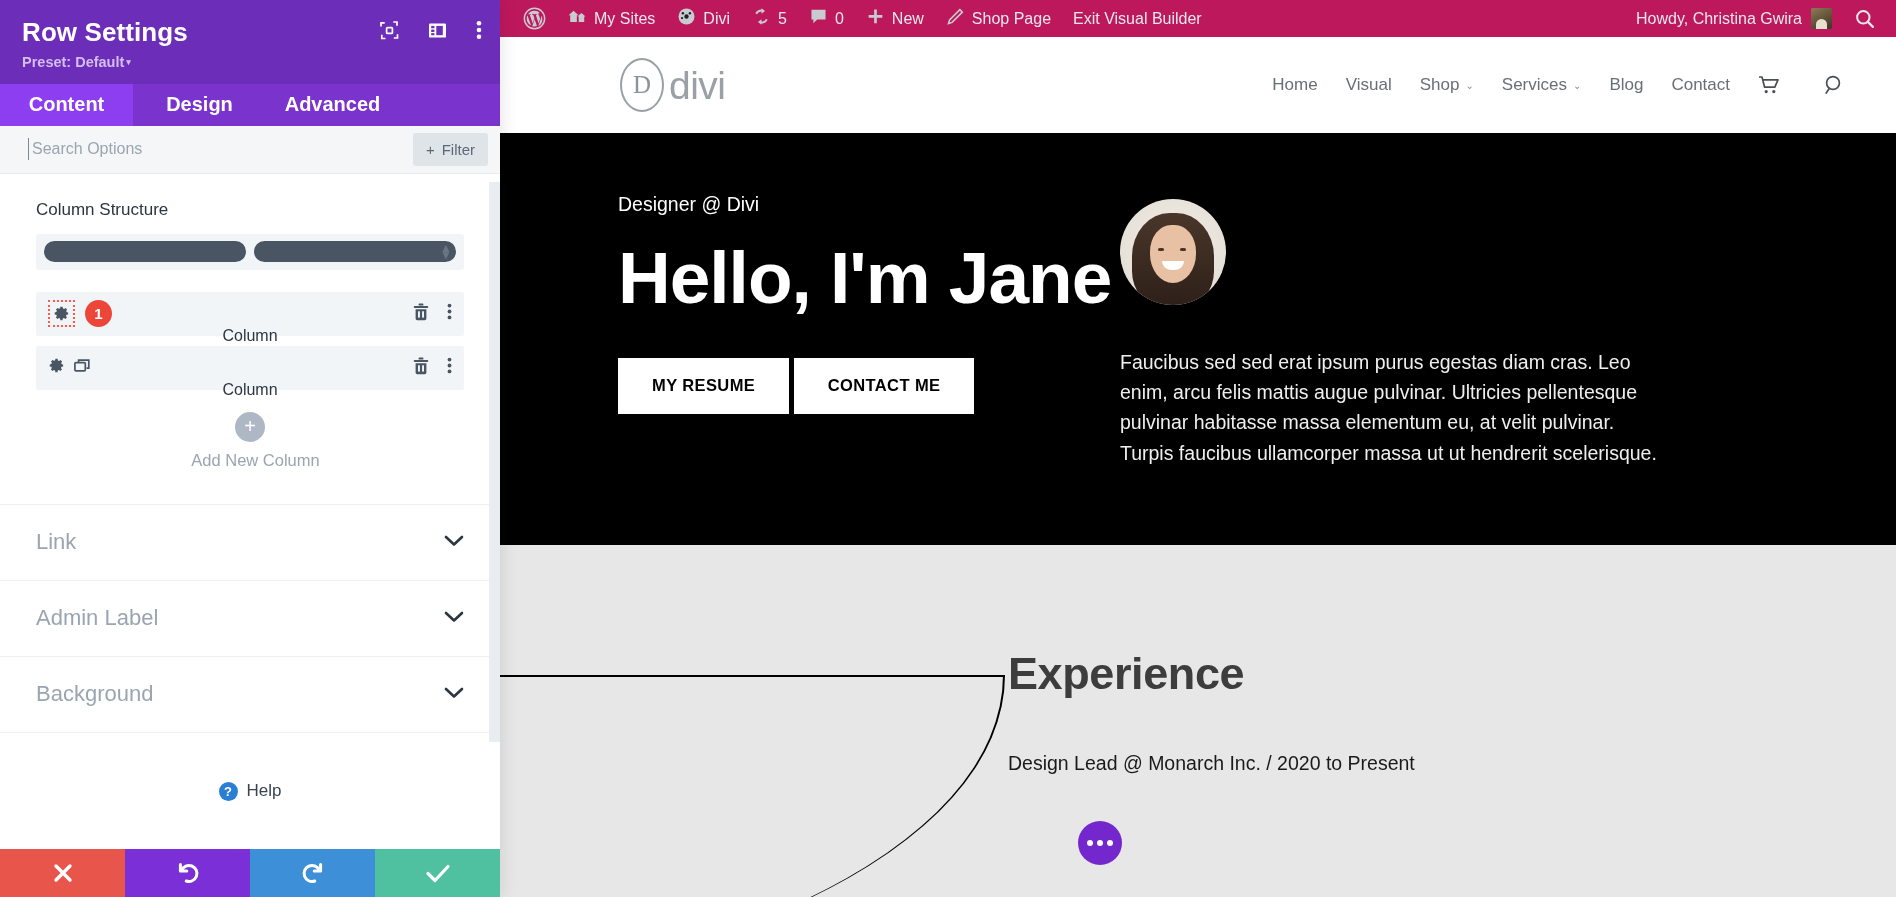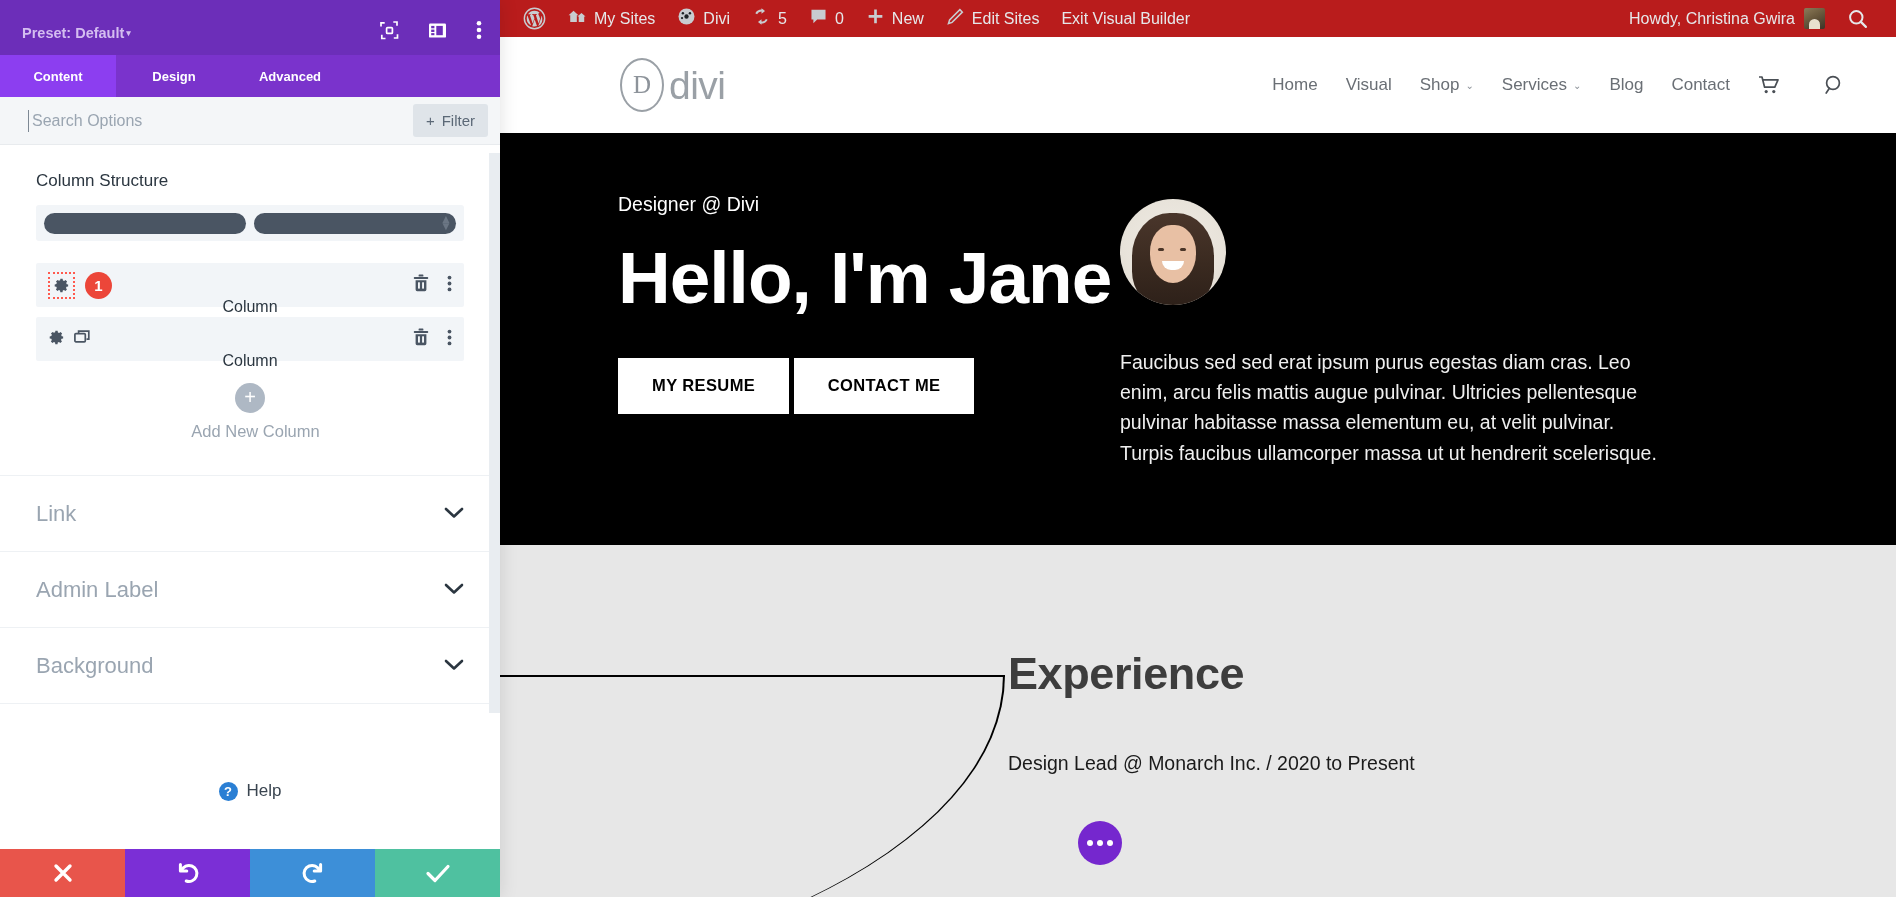--- a/index.html
+++ b/index.html
@@ -37,23 +37,23 @@
     position: absolute; right: 18px; top: 20px;
     display: flex; align-items: center; gap: 29px;
   }
   .hicon { cursor: pointer; display: flex; align-items: center; justify-content: center;}
   .hicon svg { display: block; }
 
   .panel-tabs {
     display: flex; background: #7a33cc; height: 42px;
   }
   .panel-tab {
-    flex: 0 0 auto; width: 116px;
+    flex: 0 0 auto; width: 133px;
     display: flex; align-items: center; justify-content: center;
-    color: #fff; font-size: 13px; font-weight: bold;
+    color: #fff; font-size: 20px; font-weight: bold;
     cursor: pointer;
   }
   .panel-tab.active { background: #8c3ef0; }
 
   .search-row {
     display: flex; align-items: center;
     height: 48px; background: #f4f6f8;
     border-bottom: 1px solid #e8ebee;
     padding: 0 12px 0 28px;
     gap: 10px;
@@ -174,29 +174,29 @@
   .fb-undo   { background: #7b2fd6; }
   .fb-redo   { background: #3d8fd8; }
   .fb-save   { background: #4fc1a0; }
 
   
   #preview {
     position: absolute; left: 500px; top: 0;
     width: 1396px; height: 897px; overflow: hidden; background: #fff;
   }
   .wp-adminbar {
-    height: 37px; background: #b91c1c; color: #e6e8ea;
+    height: 37px; background: #be185d; color: #e6e8ea;
     display: flex; align-items: center; font-size: 16px;
     padding-left: 12px;
   }
   .wp-item {
     display: flex; align-items: center; gap: 7px;
     padding: 0 11px; height: 37px; cursor: pointer; white-space: nowrap;
   }
-  .wp-right { margin-left: auto; display: flex; align-items: center; padding-right: 27px;}
+  .wp-right { margin-left: auto; display: flex; align-items: center; padding-right: 20px;}
   .wp-avatar {
     width: 21px; height: 21px; margin-left: 9px; border-radius: 2px;
     background: linear-gradient(150deg,#8c7b5a 0%,#6d5c3f 40%,#3c3226 100%);
     position: relative; overflow: hidden;
   }
   .wp-avatar::after {
     content:""; position:absolute; left:5px; top:11px; width:11px; height:11px;
     border-radius:50% 50% 0 0; background:#e8e0cf;
   }
 
@@ -299,20 +299,21 @@
   .dots-btn i { width: 6px; height: 6px; border-radius: 50%; background: #fff; display:block;}
 </style>
 </head>
 <body>
 
 <div id="root">
 
   <div id="settings-panel">
 
     <div class="panel-header">
+      <div class="panel-title">Row Settings</div>
       <div class="panel-preset">
         <span>Preset: Default</span><span class="caret">▾</span>
       </div>
       <div class="header-icons">
         <span class="hicon">
           <svg width="19" height="19" viewBox="0 0 19 19">
             <g fill="none" stroke="#fff" stroke-width="1.7">
               <path d="M1 5.5V1.8h3.7M13.3 1h3.7v3.7M17.5 13.3V17h-3.7M5.5 17.5H1.8v-3.7"></path>
             </g>
             <rect x="6.6" y="6.6" width="5.8" height="5.8" rx="1" fill="none" stroke="#fff" stroke-width="1.7"></rect>
@@ -554,21 +555,21 @@
           </svg>
         </span>
         <span>New</span>
       </div>
       <div class="wp-item">
         <span>
           <svg width="19" height="19" viewBox="0 0 20 20">
             <path fill="none" stroke="#c8ccd0" stroke-width="1.6" d="M14.6 2.8l2.6 2.6L6.4 16.2 2.6 17.4l1.2-3.8L14.6 2.8z"></path>
           </svg>
         </span>
-        <span>Edit Sites</span>
+        <span>Shop Page</span>
       </div>
       <div class="wp-item">Exit Visual Builder</div>
 
       <div class="wp-right">
         <span>Howdy, Christina Gwira</span>
         <span class="wp-avatar"></span>
         <span style="margin-left:22px;display:flex;">
           <svg width="22" height="22" viewBox="0 0 22 22">
             <circle cx="9.3" cy="9.3" r="6.2" fill="none" stroke="#e6e8ea" stroke-width="2"></circle>
             <path d="M13.9 13.9l5 5" stroke="#e6e8ea" stroke-width="2.2" stroke-linecap="round"></path>

